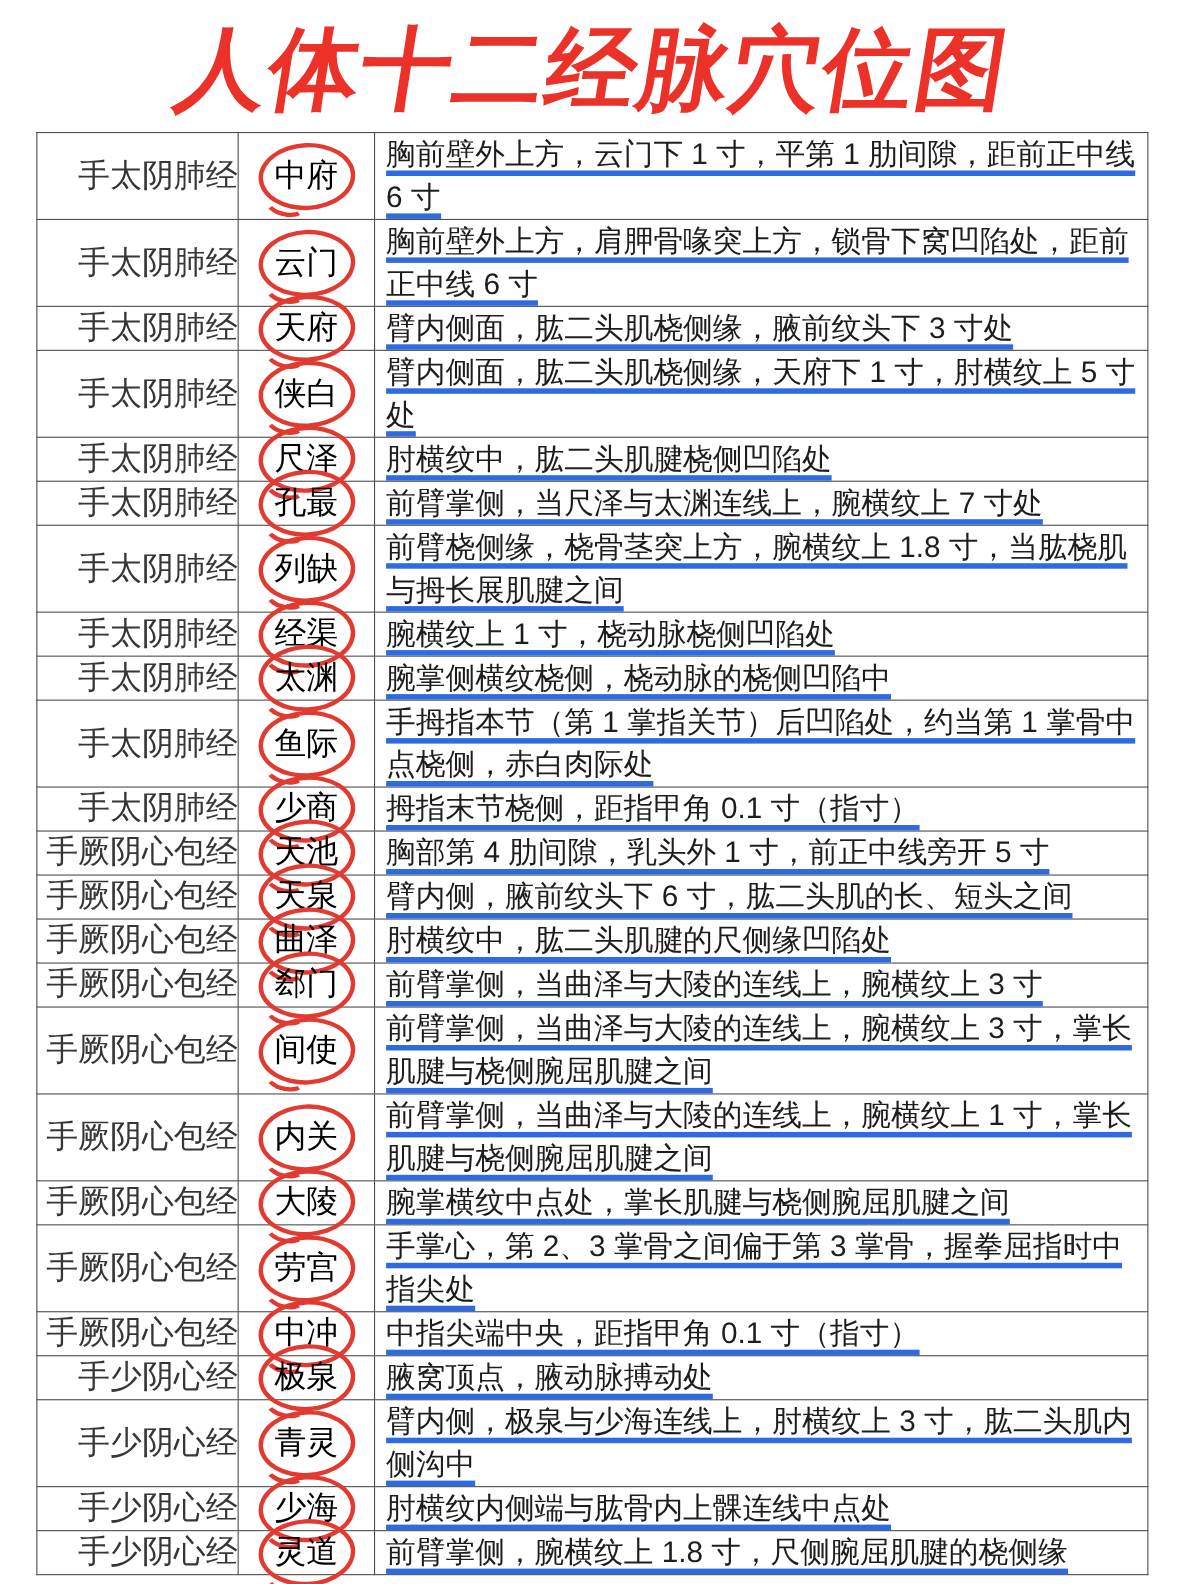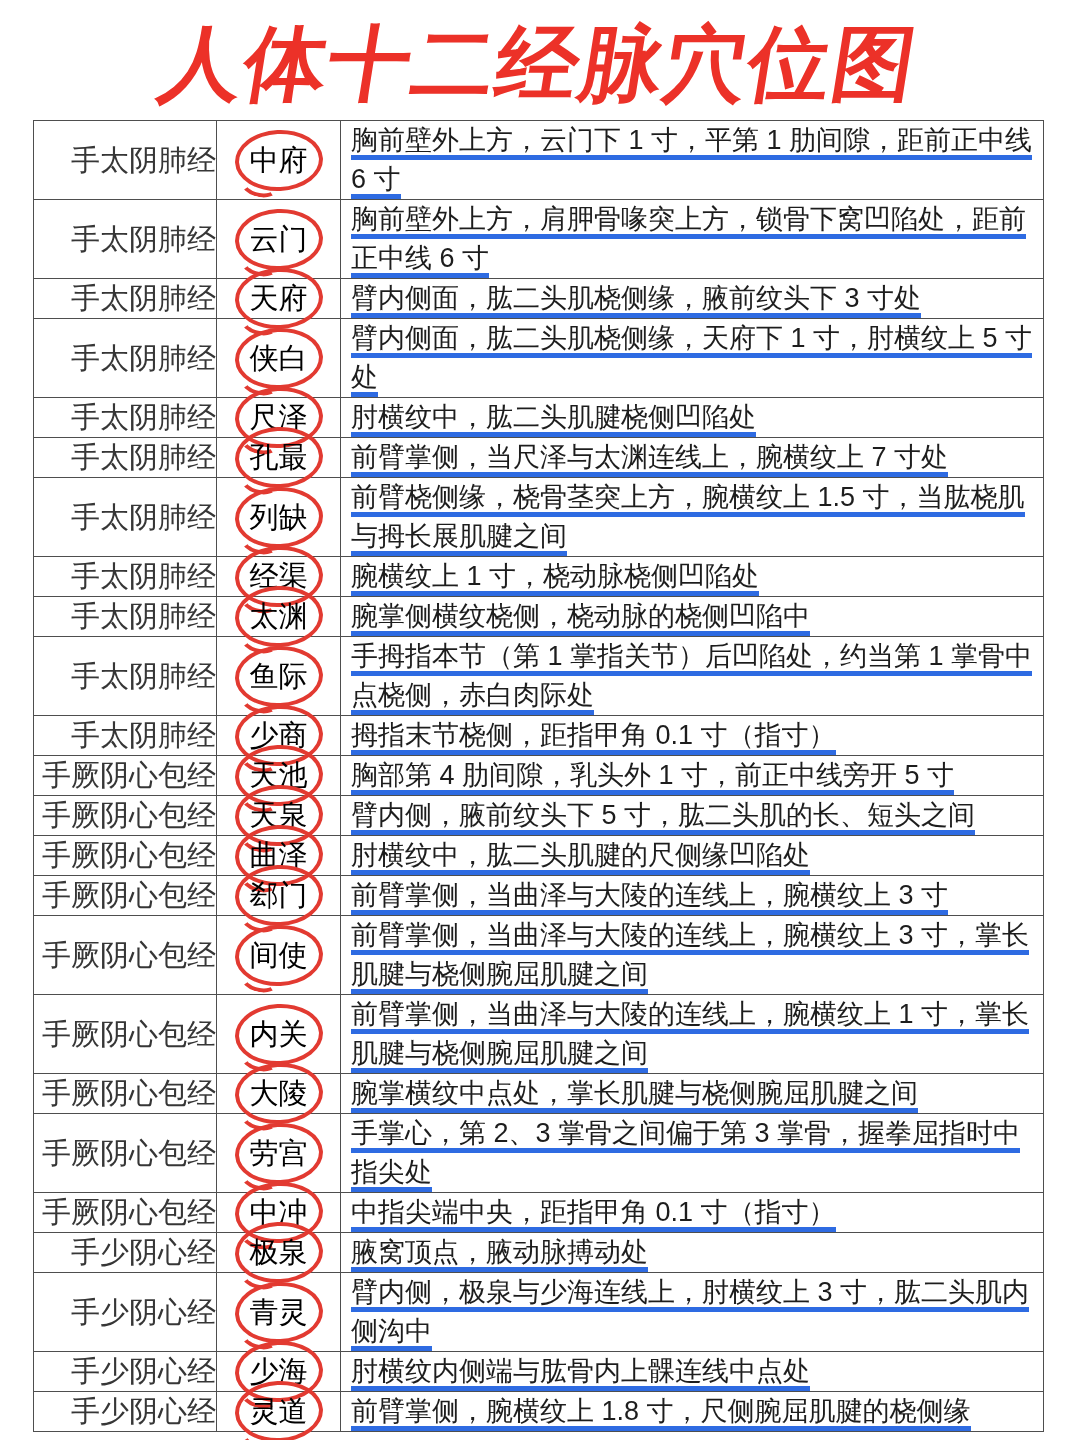--- a/index.html
+++ b/index.html
@@ -156,21 +156,21 @@
       <span class="desc-line">前臂掌侧，当尺泽与太渊连线上，腕横纹上 7 寸处</span>
     </td>
   </tr>
 
   <tr>
     <td class="meridian-cell">手太阴肺经</td>
     <td class="point-cell">
       <span class="circle"><span>列缺</span></span>
     </td>
     <td class="desc-cell">
-      <span class="desc-line">前臂桡侧缘，桡骨茎突上方，腕横纹上 1.5 寸，当肱桡肌与拇长展肌腱之间</span>
+      <span class="desc-line">前臂桡侧缘，桡骨茎突上方，腕横纹上 1.8 寸，当肱桡肌与拇长展肌腱之间</span>
     </td>
   </tr>
 
   <tr>
     <td class="meridian-cell">手太阴肺经</td>
     <td class="point-cell">
       <span class="circle"><span>经渠</span></span>
     </td>
     <td class="desc-cell">
       <span class="desc-line">腕横纹上 1 寸，桡动脉桡侧凹陷处</span>
@@ -216,21 +216,21 @@
       <span class="desc-line">胸部第 4 肋间隙，乳头外 1 寸，前正中线旁开 5 寸</span>
     </td>
   </tr>
 
   <tr>
     <td class="meridian-cell">手厥阴心包经</td>
     <td class="point-cell">
       <span class="circle"><span>天泉</span></span>
     </td>
     <td class="desc-cell">
-      <span class="desc-line">臂内侧，腋前纹头下 5 寸，肱二头肌的长、短头之间</span>
+      <span class="desc-line">臂内侧，腋前纹头下 6 寸，肱二头肌的长、短头之间</span>
     </td>
   </tr>
 
   <tr>
     <td class="meridian-cell">手厥阴心包经</td>
     <td class="point-cell">
       <span class="circle"><span>曲泽</span></span>
     </td>
     <td class="desc-cell">
       <span class="desc-line">肘横纹中，肱二头肌腱的尺侧缘凹陷处</span>

